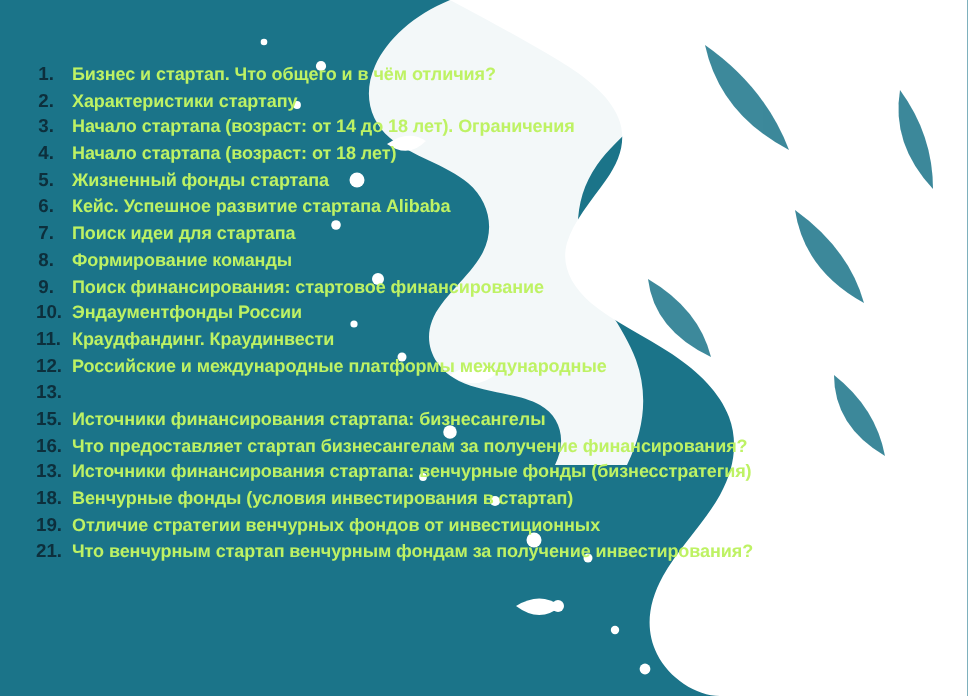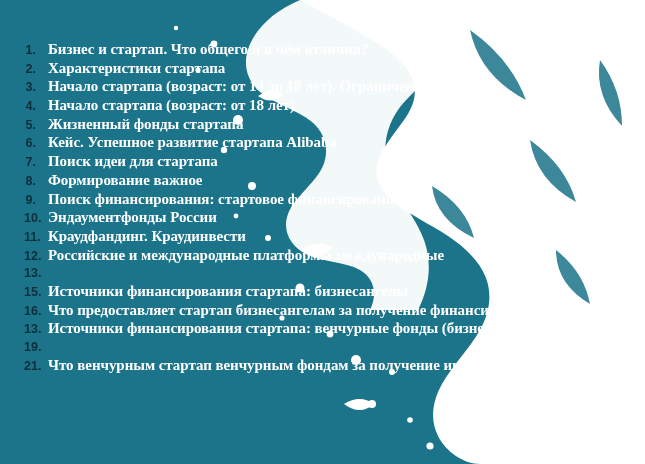--- a/index.html
+++ b/index.html
@@ -56,26 +56,25 @@
     box-sizing: border-box;
     text-align: right;
     font-size: 12.5px;
     font-weight: bold;
     color: #0d2f3c;
     white-space: nowrap;
   }
   .txt {
     flex: 1 1 auto;
     padding-left: 12px;
-    font-size: 15px;
+    font-size: 12px;
     font-weight: bold;
-    color: #ffffff;
+    color: #bef264;
     white-space: nowrap;
     letter-spacing: -0.05px;
-    font-family: Liberation Serif, serif;
   }
 </style>
 </head>
 <body>
 
 <div id="slide">
 
   <div class="splash-layer">
     <svg viewBox="0 0 645 464" xmlns="http://www.w3.org/2000/svg" aria-hidden="true">
       <g fill="#ffffff">
@@ -131,21 +130,21 @@
   </div>
 
   <div class="content">
     <ol class="toc">
       <li>
         <span class="num">1.</span>
         <span class="txt">Бизнес и стартап.  Что общего и в чём отличия?</span>
       </li>
       <li>
         <span class="num">2.</span>
-        <span class="txt">Характеристики стартапа</span>
+        <span class="txt">Характеристики стартапу</span>
       </li>
       <li>
         <span class="num">3.</span>
         <span class="txt">Начало стартапа (возраст: от 14 до 18 лет). Ограничения</span>
       </li>
       <li>
         <span class="num">4.</span>
         <span class="txt">Начало стартапа (возраст: от 18 лет)</span>
       </li>
       <li>
@@ -155,21 +154,21 @@
       <li>
         <span class="num">6.</span>
         <span class="txt">Кейс. Успешное развитие стартапа Alibaba</span>
       </li>
       <li>
         <span class="num">7.</span>
         <span class="txt">Поиск идеи для стартапа</span>
       </li>
       <li>
         <span class="num">8.</span>
-        <span class="txt">Формирование важное</span>
+        <span class="txt">Формирование команды</span>
       </li>
       <li>
         <span class="num">9.</span>
         <span class="txt">Поиск финансирования: стартовое финансирование</span>
       </li>
       <li>
         <span class="num">10.</span>
         <span class="txt">Эндаументфонды России</span>
       </li>
       <li>
@@ -189,21 +188,26 @@
       </li>
       <li>
         <span class="num">16.</span>
         <span class="txt">Что предоставляет стартап бизнесангелам за получение финансирования?</span>
       </li>
       <li>
         <span class="num">13.</span>
         <span class="txt">Источники финансирования стартапа: венчурные фонды (бизнесстратегия)</span>
       </li>
       <li>
+        <span class="num">18.</span>
+        <span class="txt">Венчурные фонды (условия инвестирования в стартап)</span>
+      </li>
+      <li>
         <span class="num">19.</span>
+        <span class="txt">Отличие стратегии венчурных фондов от инвестиционных</span>
       </li>
       <li>
         <span class="num">21.</span>
         <span class="txt">Что венчурным стартап венчурным фондам за получение инвестирования?</span>
       </li>
     </ol>
   </div>
 
 </div>
 

